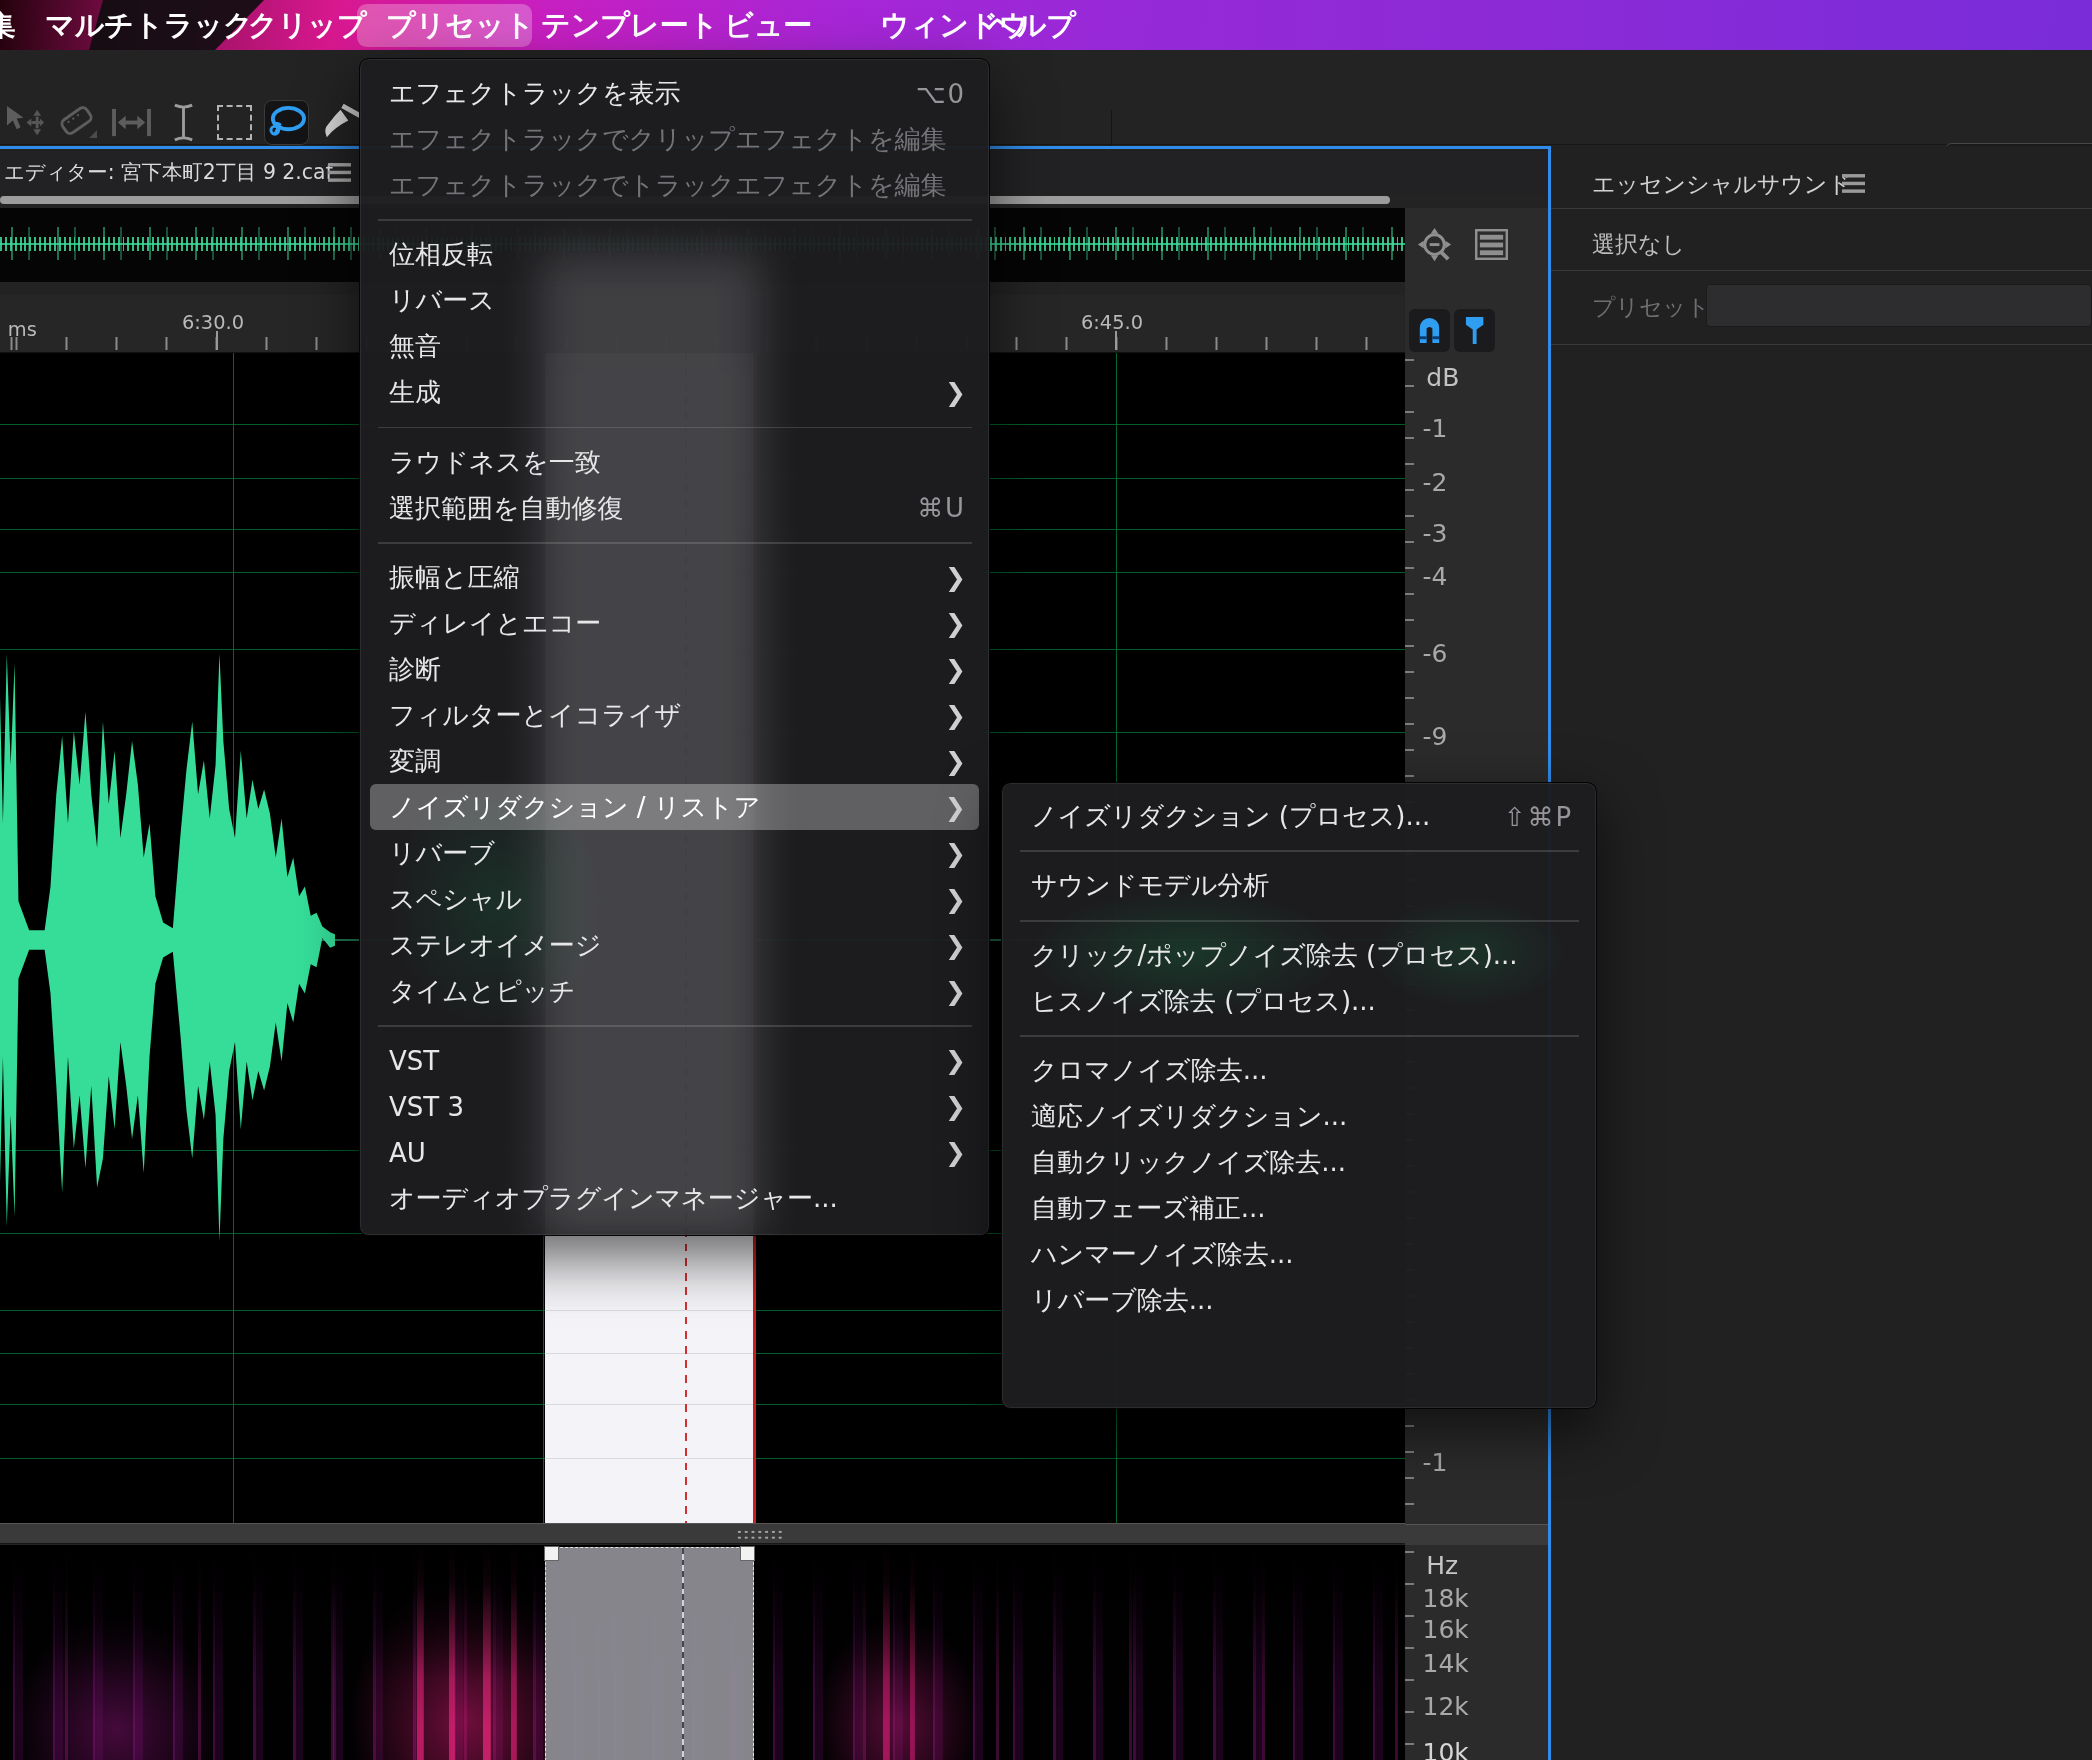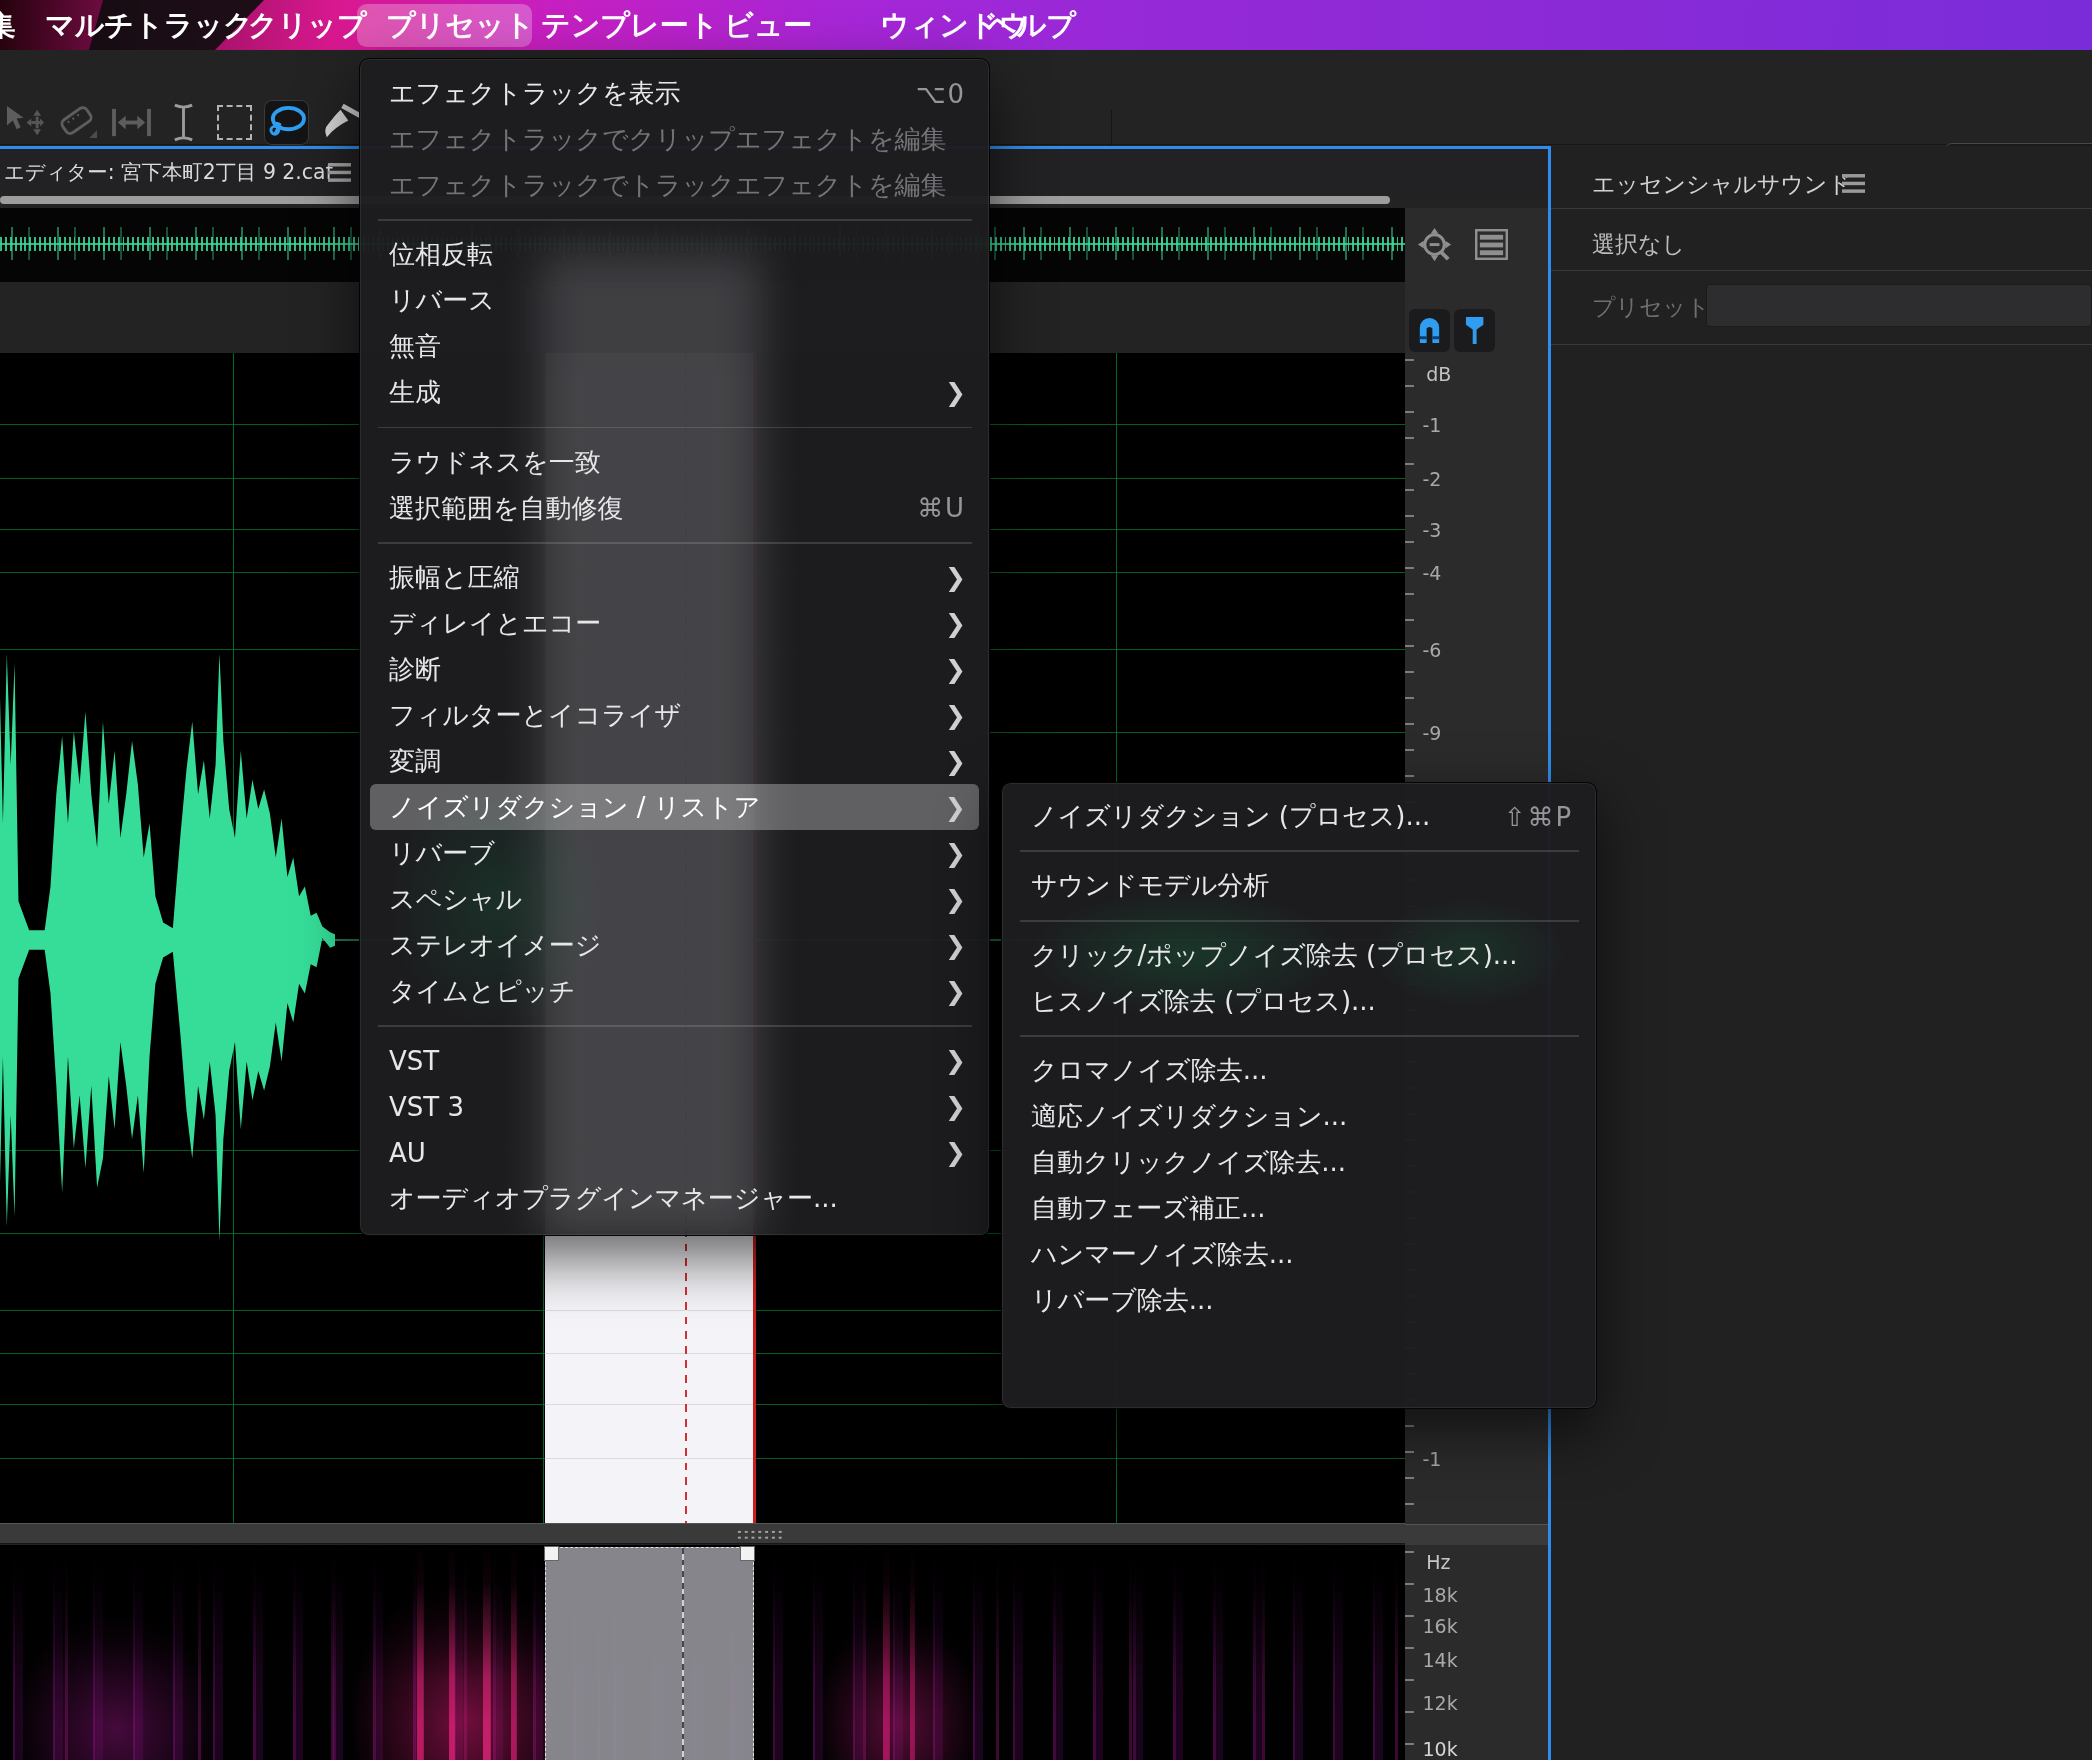--- a/index.html
+++ b/index.html
@@ -91,21 +91,21 @@
       linear-gradient(rgba(215,30,110,.6),rgba(215,30,110,.6)) 910px 0/4.9px 100% no-repeat; }
   .sp-fade { left:0; top:0; width:100%; height:100%;
     background:linear-gradient(180deg,#000 0%, rgba(0,0,0,.92) 18%, rgba(0,0,0,.55) 40%, rgba(0,0,0,.15) 62%, rgba(0,0,0,0) 85%); }
   .sp-sel { left:545px; top:1.9px; width:209px; height:219px; background:rgba(148,148,154,.9); border:1.9px dashed #e3e3e3; }
   .sp-sel .dotline { position:absolute; left:136px; top:0; width:1.9px; height:100%;
     background:repeating-linear-gradient(180deg,#45454f 0 5.8px,#d2d2d8 5.8px 11.6px); }
   .handle { position:absolute; width:14.6px; height:14.6px; background:#f2f2f2; border:1px solid #666; }
 
   
   .gutter { left:1405px; top:208px; width:143px; height:1553px; background:#2b2b2b; }
-  .g-label { font-size:19px; color:#a9a9a9; white-space:nowrap; }
+  .g-label { font-size:25px; color:#a9a9a9; white-space:nowrap; }
   .g-ticks-db { left:0; top:151px; width:8.7px; height:1164px;
     background:repeating-linear-gradient(180deg,#7d7d7d 0 1.9px, transparent 1.9px 26px); }
   .g-ticks-hz { left:0; top:1343px; width:8.7px; height:210px;
     background:repeating-linear-gradient(180deg,#7d7d7d 0 1.9px, transparent 1.9px 32px); }
   .iconbox { width:41px; height:43px; background:#1b1b1d; border-radius:5.8px; display:flex; align-items:center; justify-content:center; }
 
   
   .rpanel { left:1551px; top:146px; width:541px; height:1615px; background:#212121; }
   .rp-sep { left:0; width:100%; height:1px; background:#3a3a3a; }
   .rp-title { left:41px; top:23px; font-size:23px; color:#d2d2d2; white-space:nowrap; }
@@ -239,20 +239,28 @@
   </div>
   <div class="abs scrollstrip"></div>
   <div class="abs scrollbar"></div>
 
   <div class="abs overview">
     <div class="abs ov-spikes"></div>
     <div class="abs ov-dense"></div>
     <div class="abs ov-line"></div>
   </div>
 
+  <div class="abs ruler">
+    <div class="abs ruler-ticks"></div>
+    <div class="abs ruler-tall" style="left:216px"></div>
+    <div class="abs ruler-tall" style="left:1115px"></div>
+    <span class="abs ruler-label" style="left:7.8px;top:23px">ms</span>
+    <span class="abs ruler-label" style="left:182px">6:30.0</span>
+    <span class="abs ruler-label" style="left:1081px">6:45.0</span>
+  </div>
 
   <div class="abs wave">
     <div class="abs hgrid" style="top:71px"></div>
     <div class="abs hgrid" style="top:125px"></div>
     <div class="abs hgrid" style="top:176px"></div>
     <div class="abs hgrid" style="top:219px"></div>
     <div class="abs hgrid" style="top:296px"></div>
     <div class="abs hgrid" style="top:379px"></div>
     <div class="abs hgrid" style="top:797px"></div>
     <div class="abs hgrid" style="top:880px"></div>

